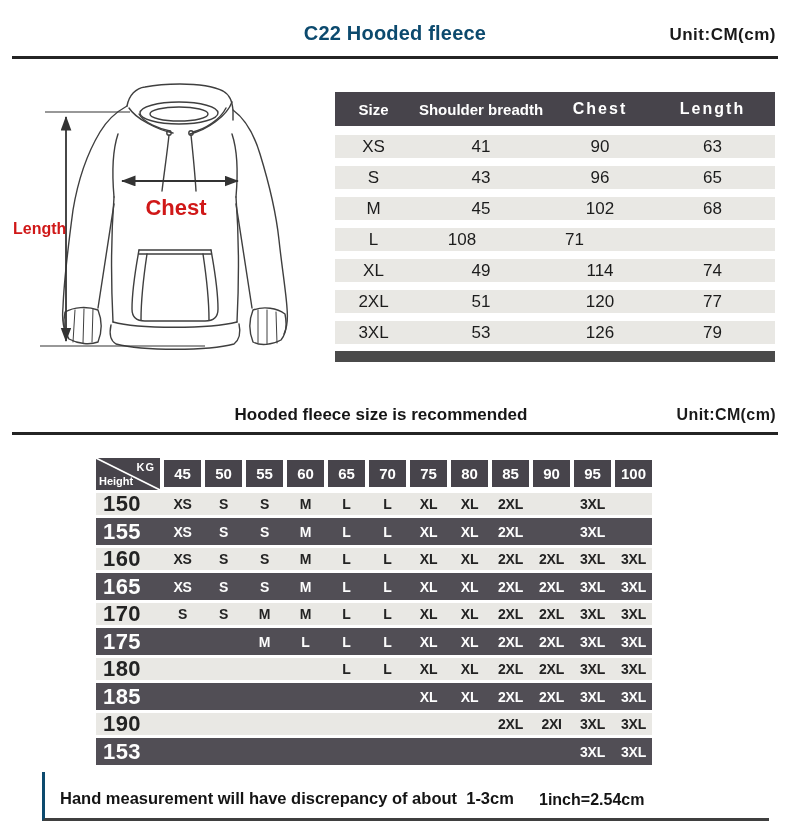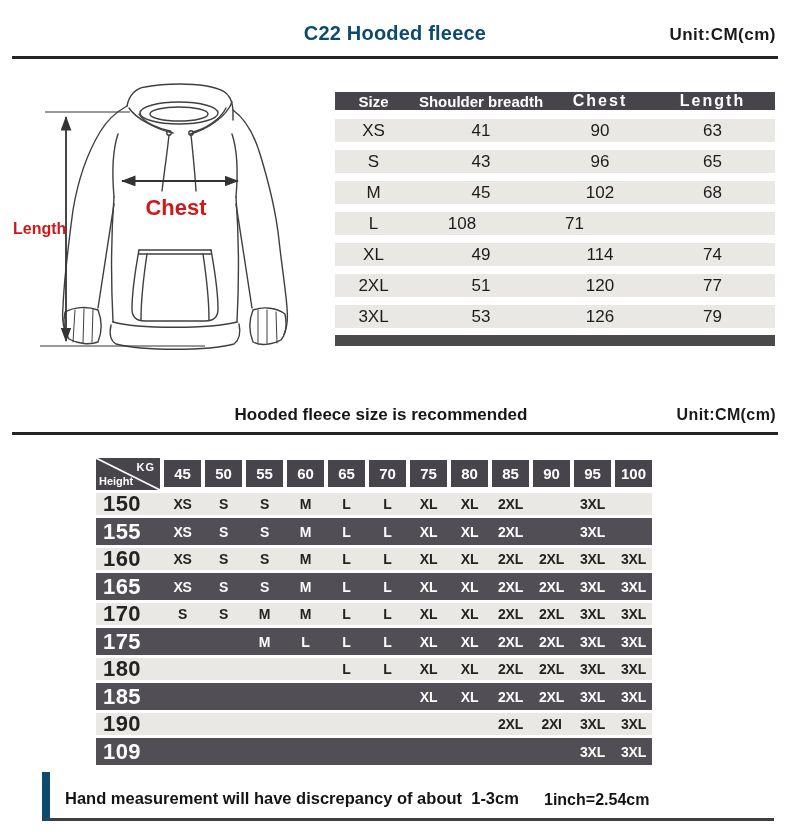--- a/index.html
+++ b/index.html
@@ -19,21 +19,21 @@
   .unit2{top:406px;right:14px;font-size:16px;font-weight:700;letter-spacing:0.4px;color:#1a1a1a;}
 
   
   .diagram{left:8px;top:82px;}
   .red-label{fill:var(--accent-red,#d01818);font-family:"Liberation Sans",sans-serif;font-weight:700;}
   .chest-txt{font-size:22px;}
   .length-txt{font-size:16px;}
 
   
   .t1{left:335px;top:92px;width:440px;}
-  .t1-head{display:flex;height:18px;background:var(--dark-header,#45434a);}
+  .t1-head{display:flex;height:34px;background:var(--dark-header,#45434a);}
   .t1-head .hc{color:#fff;font-weight:700;font-size:15px;display:flex;align-items:center;justify-content:center;}
   .t1-head .hc.big{font-size:16px;letter-spacing:2px;}
   .t1-row{display:flex;height:23px;background:var(--light-row,#e9e8e4);margin-top:8px;}
   .t1-row:first-child{margin-top:9px;}
   .t1-row .dc{display:flex;align-items:center;justify-content:center;font-size:17px;color:#1c1c1c;}
   .t1-row .dc.sz{font-weight:400;}
   .t1-bar{height:11px;background:#4a4a4a;margin-top:7px;}
 
   
   .t2{left:96px;top:458px;width:556px;}
@@ -47,21 +47,21 @@
   .t2-row{display:flex;margin-top:3px;font-weight:700;align-items:center;}
   .t2-row.light{background:var(--light-row,#e9e8e4);height:22px;color:#232323;}
   .t2-row.dark{background:var(--dark-row,#514e55);height:27px;color:#fdfdfd;}
   .t2-row .hcell{width:64px;flex:none;display:flex;align-items:center;justify-content:center;
                  padding-right:12px;box-sizing:border-box;font-size:22px;letter-spacing:0.5px;}
   .t2-row .cell{width:37px;margin-left:4px;flex:none;display:flex;align-items:center;justify-content:center;
                 font-size:14px;letter-spacing:-0.3px;}
 
   
   .footer-frame{left:42px;top:772px;width:724px;height:46px;
-                border-left:8px solid #0c4a6e;border-bottom:3px solid #3f3f3f;}
+                border-left:3px solid #0c4a6e;border-bottom:3px solid #3f3f3f;}
   .footer-note{position:absolute;left:15px;top:17px;font-size:16.5px;font-weight:700;color:#141414;white-space:pre;}
   .footer-conv{position:absolute;left:494px;top:19px;font-size:16px;font-weight:700;color:#141414;}
 </style>
 </head>
 <body>
 
 <div class="abs title1">C22 Hooded fleece</div>
 <div class="abs unit1">Unit:CM(cm)</div>
 <div class="abs rule rule1"></div>
 
@@ -330,21 +330,21 @@
         <div class="cell"></div>
         <div class="cell"></div>
         <div class="cell"></div>
         <div class="cell"></div>
         <div class="cell">2XL</div>
         <div class="cell">2XI</div>
         <div class="cell">3XL</div>
         <div class="cell">3XL</div>
       </div>
       <div class="t2-row dark">
-        <div class="hcell">109</div>
+        <div class="hcell">153</div>
         <div class="cell"></div>
         <div class="cell"></div>
         <div class="cell"></div>
         <div class="cell"></div>
         <div class="cell"></div>
         <div class="cell"></div>
         <div class="cell"></div>
         <div class="cell"></div>
         <div class="cell"></div>
         <div class="cell"></div>

